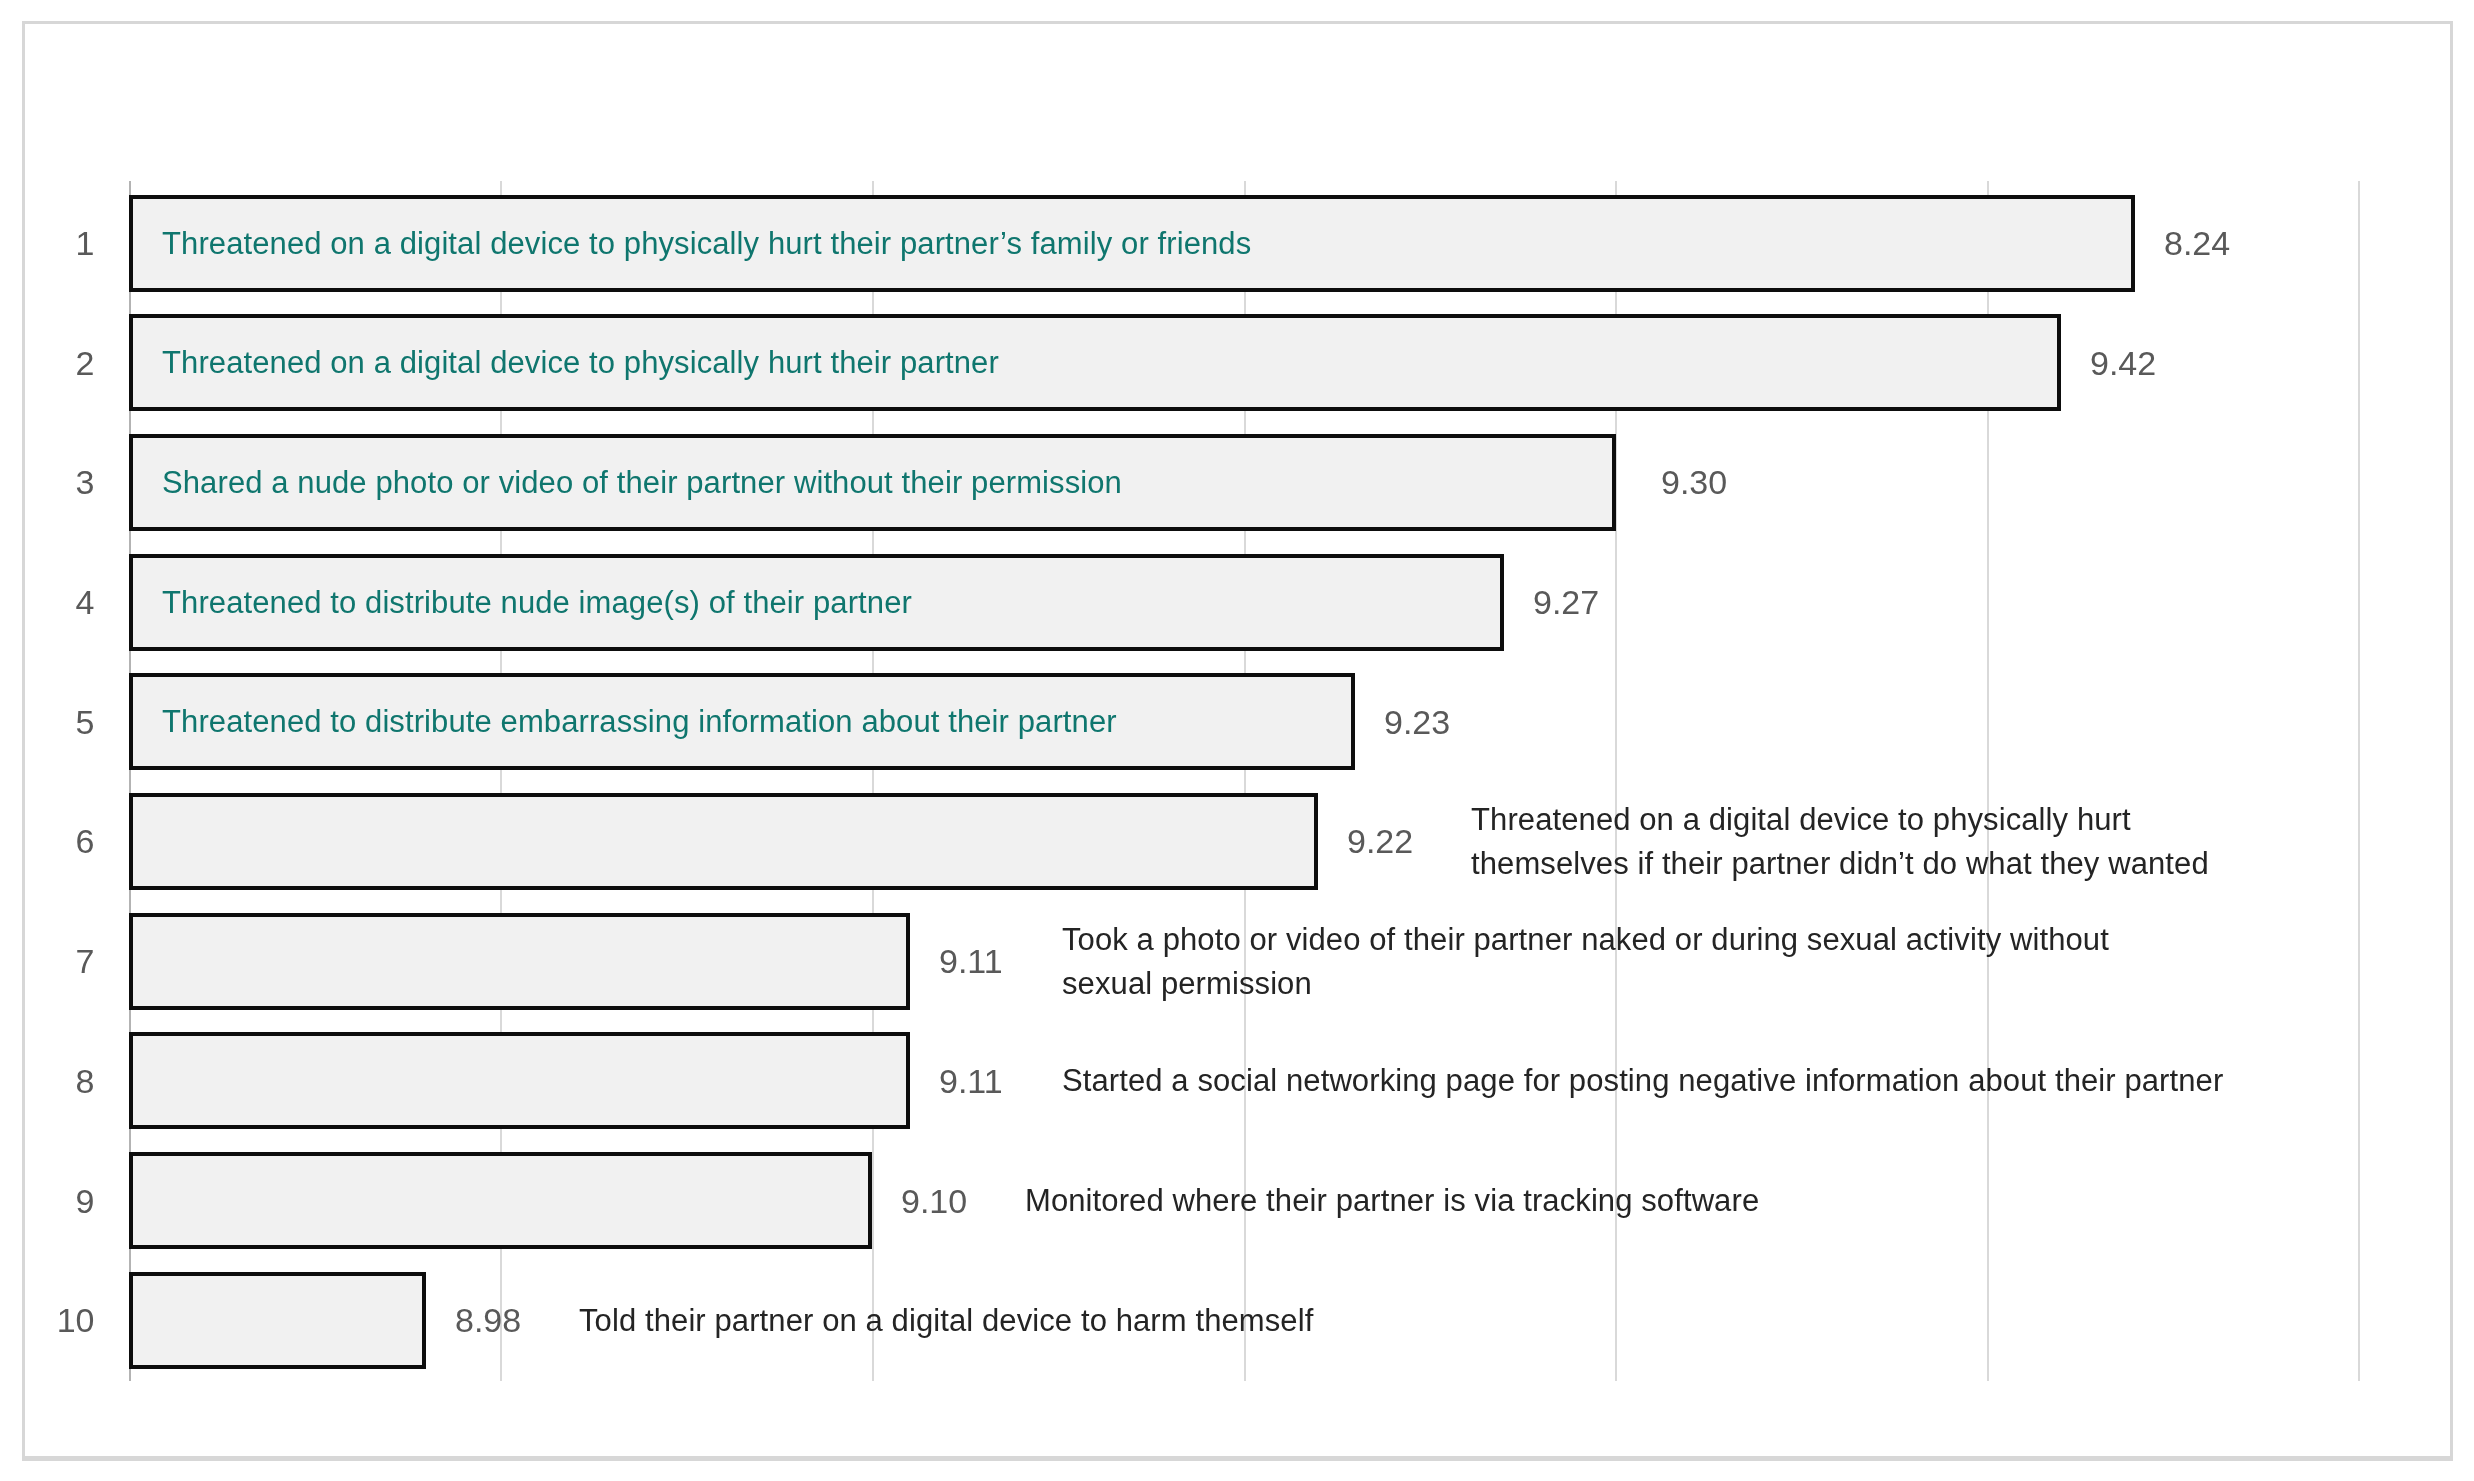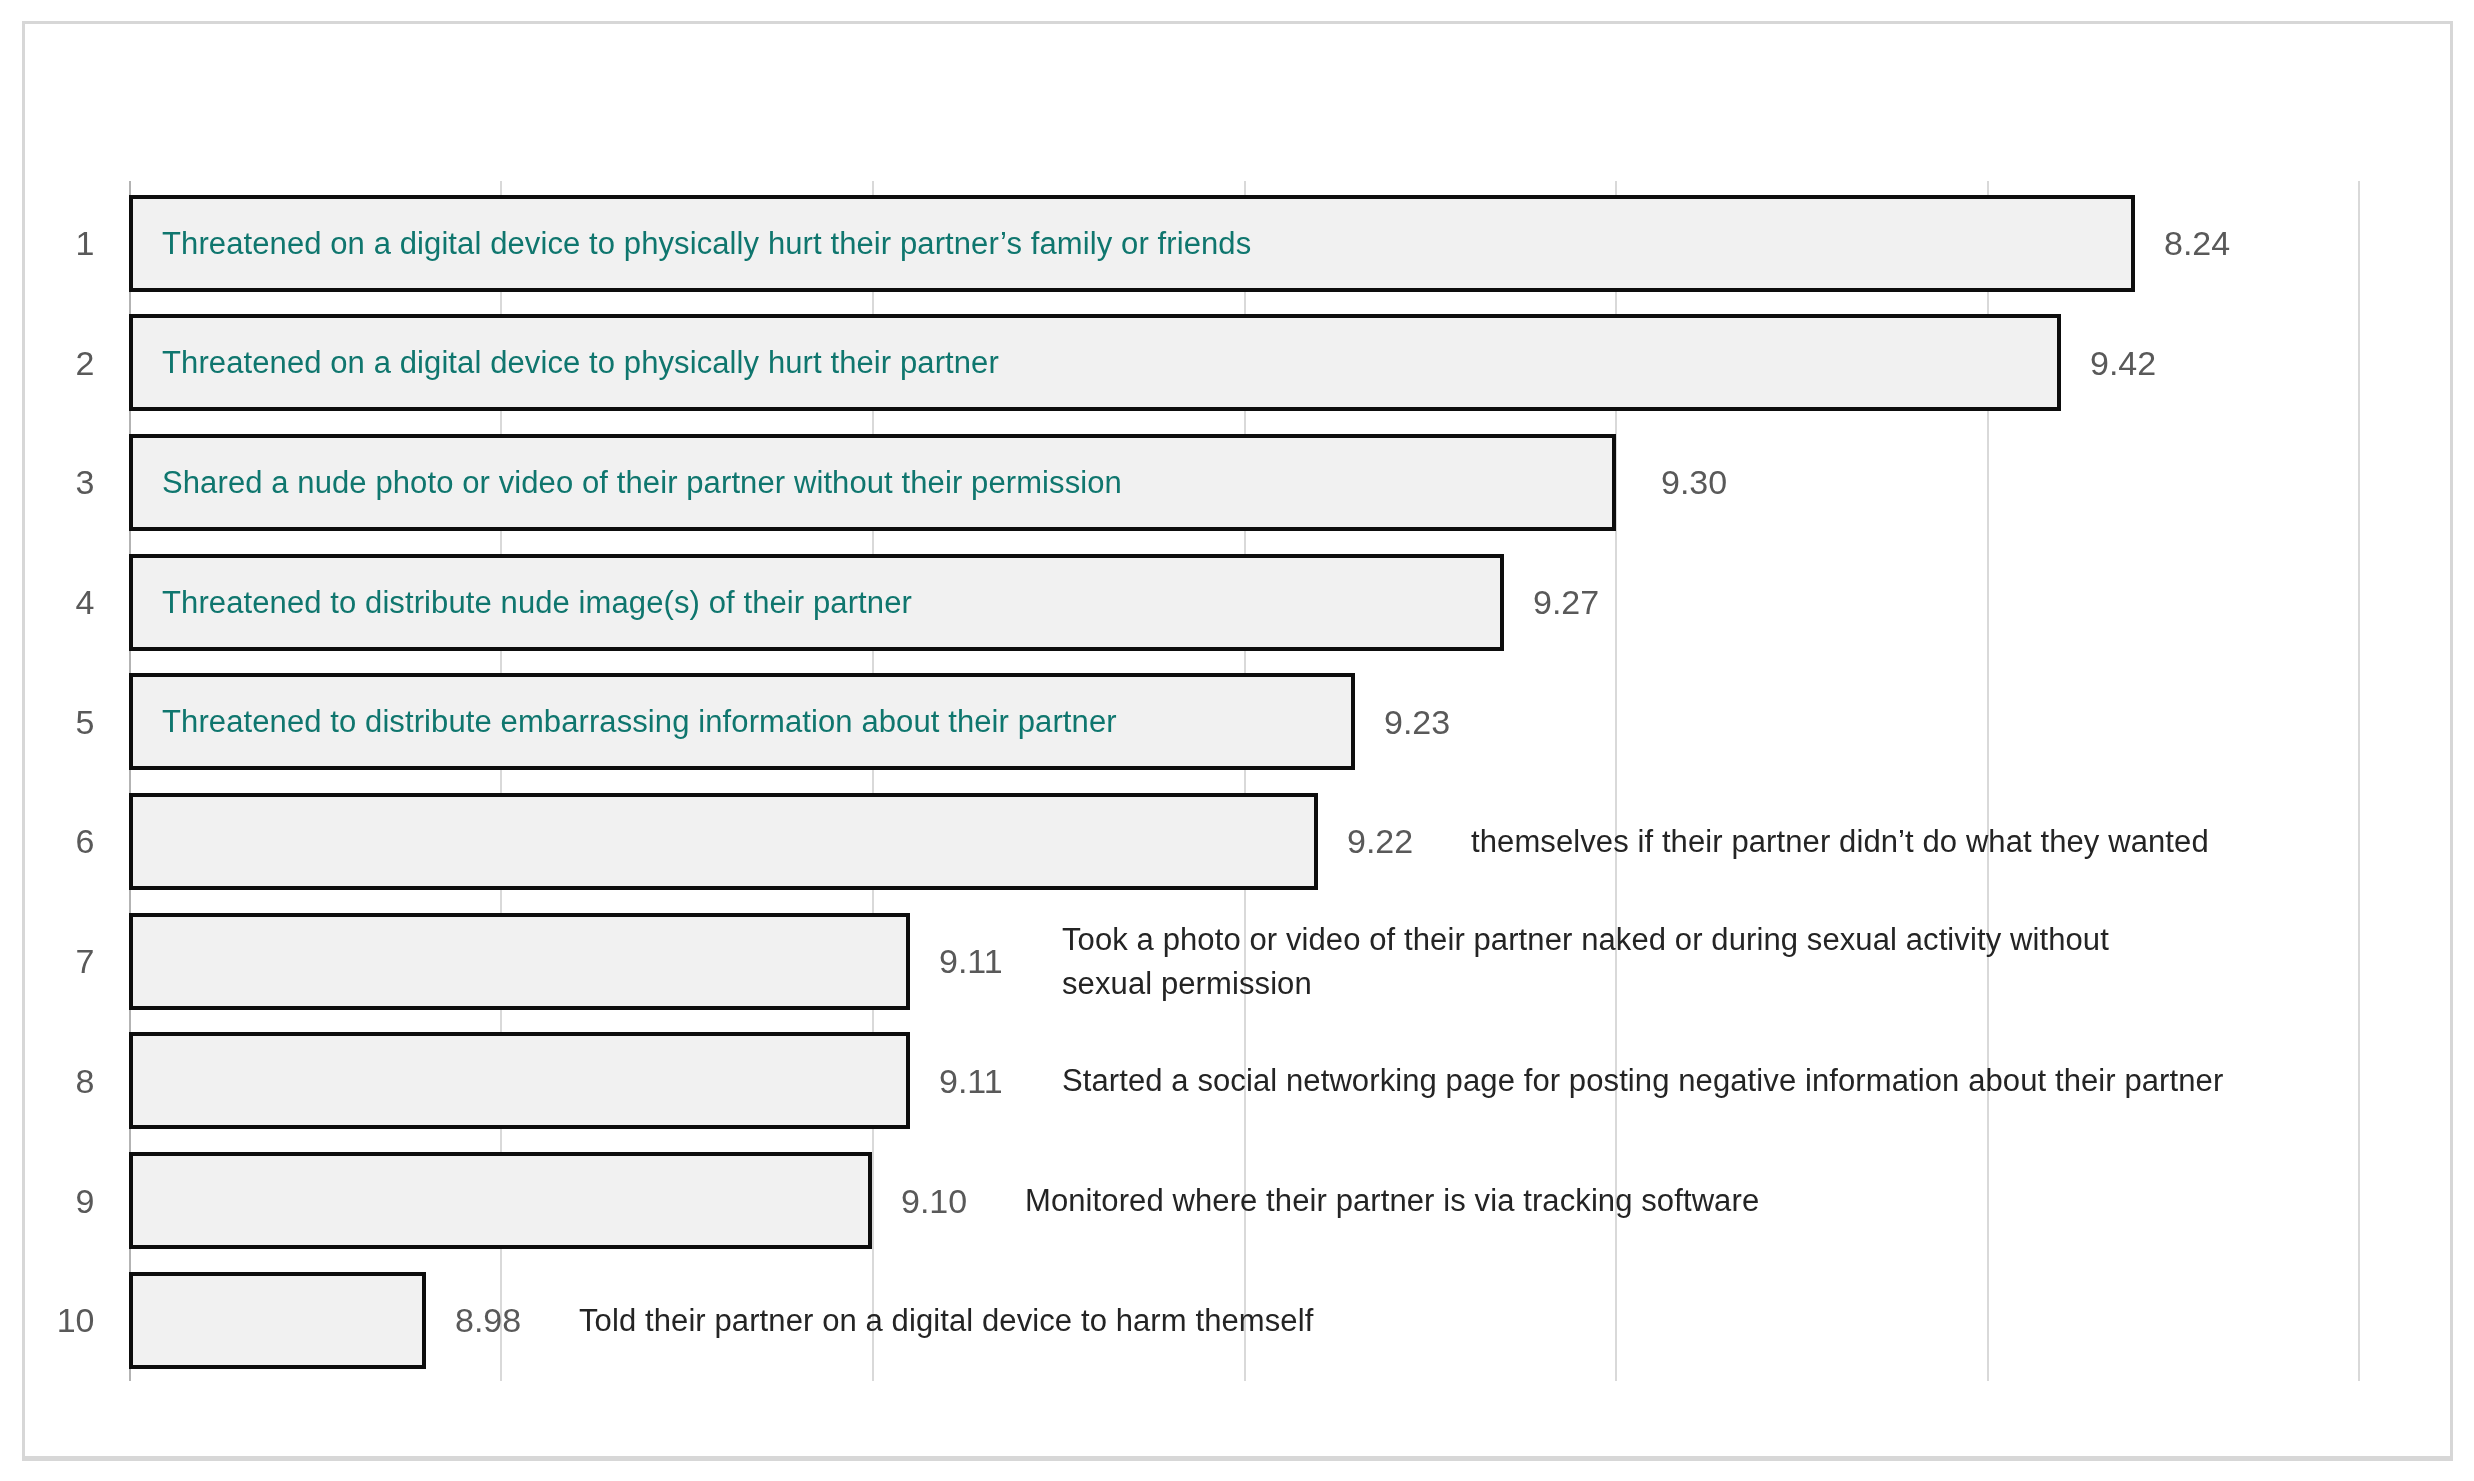--- a/index.html
+++ b/index.html
@@ -114,20 +114,21 @@
       <div class="bar-value-label" style="left: 1533px; top: 576px; height: 52px;">9.27</div>
       <div class="bar-rank-label" style="top: 696px; height: 52px;">5</div>
       <div class="bar" style="left: 129px; top: 673px; width: 1226px; height: 97px;">
         <span class="bar-inside-label">Threatened to distribute embarrassing information about their partner</span>
       </div>
       <div class="bar-value-label" style="left: 1384px; top: 696px; height: 52px; text-align: right;">9.23</div>
       <div class="bar-rank-label" style="top: 815px; height: 52px;">6</div>
       <div class="bar" style="left: 129px; top: 793px; width: 1189px; height: 97px;"></div>
       <div class="bar-value-label" style="left: 1347px; top: 815px; height: 52px;">9.22</div>
       <div class="bar-side-label" style="left: 1471px; top: 798px; height: 87px;">
+        <span>Threatened on a digital device to physically hurt</span>
         <span>themselves if their partner didn’t do what they wanted</span>
       </div>
       <div class="bar-rank-label" style="top: 935px; height: 52px;">7</div>
       <div class="bar" style="left: 129px; top: 913px; width: 781px; height: 97px;"></div>
       <div class="bar-value-label" style="left: 939px; top: 935px; height: 52px;">9.11</div>
       <div class="bar-side-label" style="left: 1062px; top: 918px; height: 87px;">
         <span>Took a photo or video of their partner naked or during sexual activity without</span>
         <span>sexual permission</span>
       </div>
       <div class="bar-rank-label" style="top: 1055px; height: 52px;">8</div>

